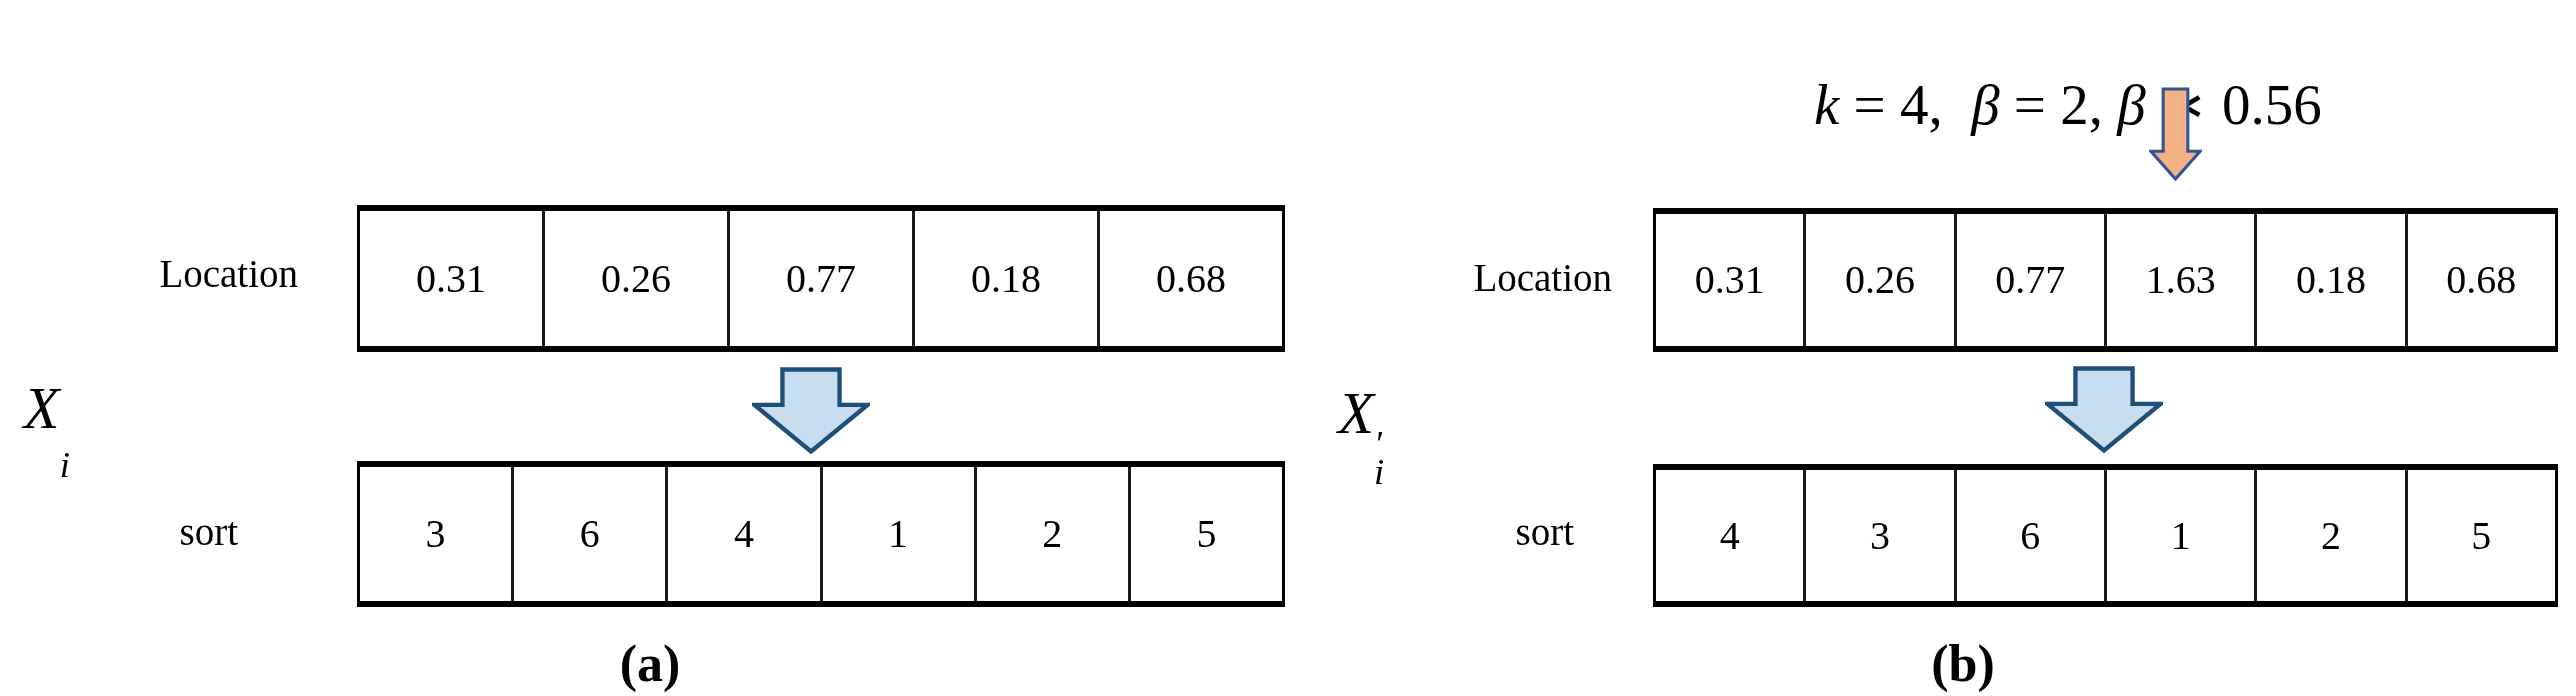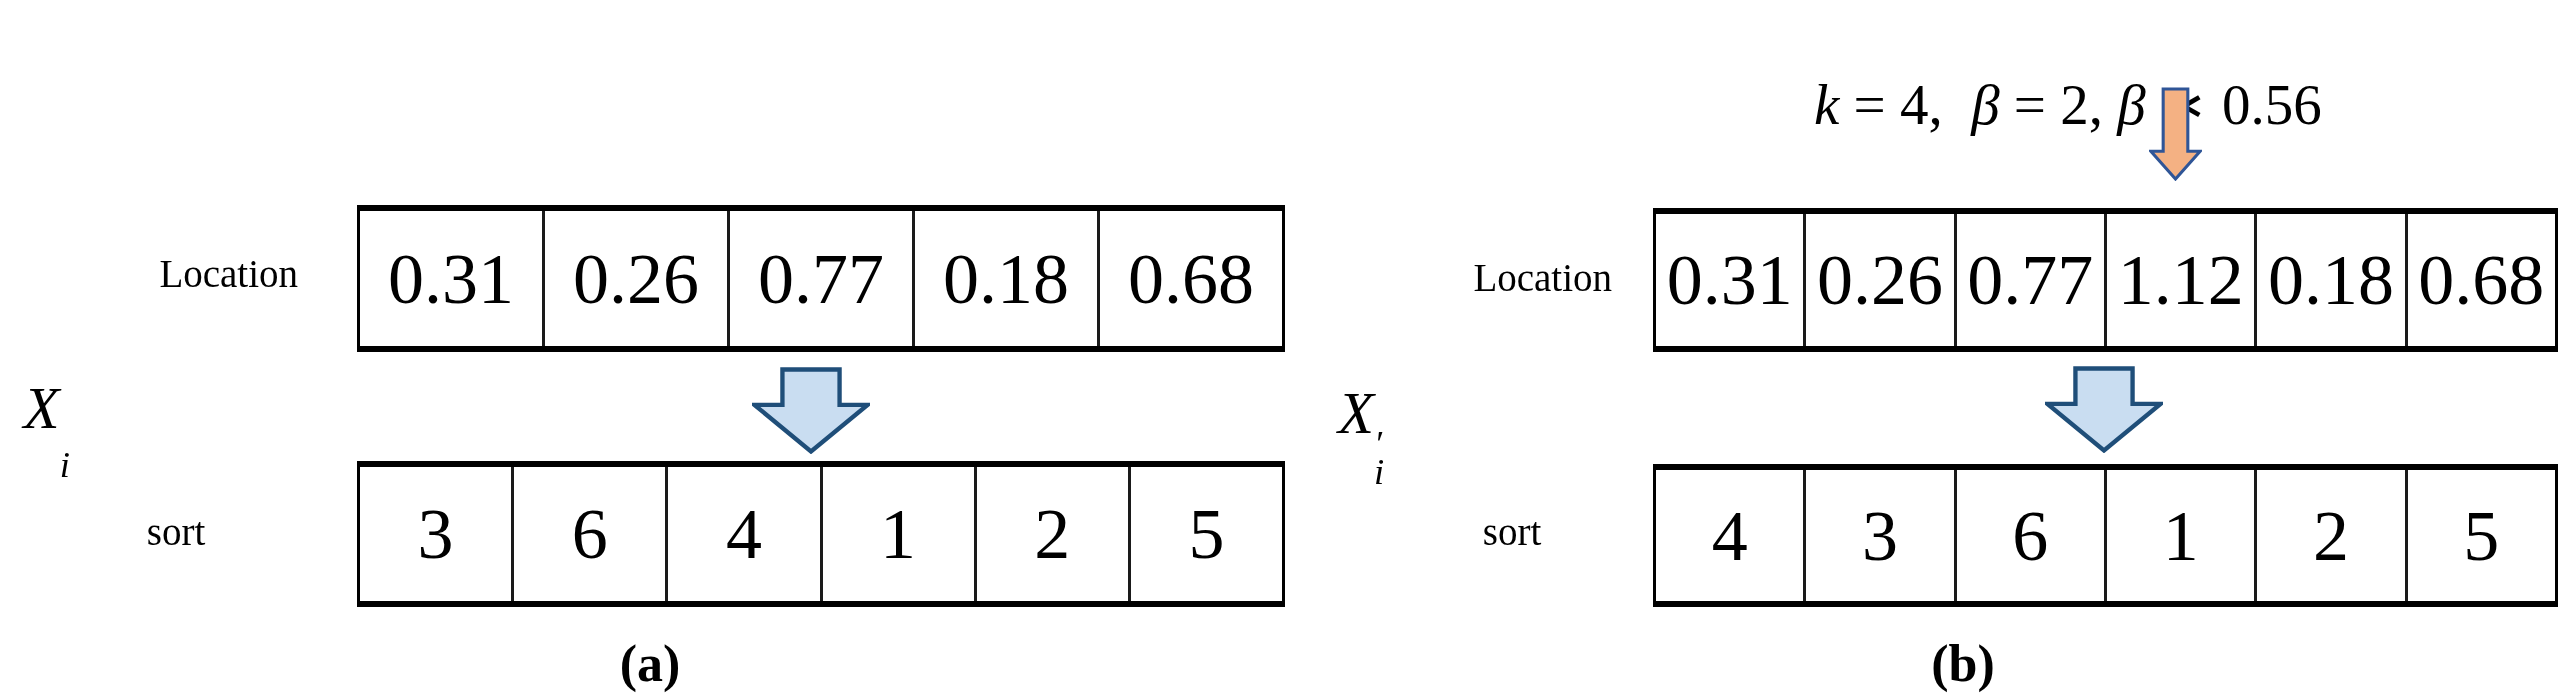--- a/index.html
+++ b/index.html
@@ -1,26 +1,26 @@
 <!DOCTYPE html>
 <html style="font-size:10px"><head>
 <meta charset="utf-8">
 <style>
   html,body{margin:0;padding:0;background:#ffffff;}
   body{width:2576px;height:696px;position:relative;overflow:hidden;
        font-family:"Liberation Serif", serif;color:#000;}
   .abs{position:absolute;}
   
   .rowlabel{font-size:39px;line-height:1;text-align:right;}
-  .rowlabel.left2{text-align:center;}
+  .rowlabel.left2{}
   
   .array{display:flex;box-sizing:border-box;background:#fff;
          border:3.1px solid #000;border-top-width:6.2px;border-bottom-width:6.2px;}
   .cell{flex:1 1 0;display:flex;align-items:center;justify-content:center;
-        border-right:3.1px solid #1a1a1a;font-size:72px;line-height:1;}
+        border-right:3.1px solid #1a1a1a;font-size:40px;line-height:1;}
   .cell:last-child{border-right:none;}
   
   .xlabel{font-size:59px;line-height:1;font-style:italic;}
   .pstack{display:inline-flex;flex-direction:column;align-items:flex-start;
           font-size:0.62em;line-height:0.78;vertical-align:-0.62em;}
   .formula{font-size:57px;line-height:1;white-space:pre;text-align:center;}
   .formula .it{font-style:italic;}
   .caption{font-size:52px;line-height:1;font-weight:bold;text-align:center;}
   svg{display:block;}
 </style>
@@ -77,21 +77,21 @@
       <path d="M23 3 L63 3 L63 104 L83 104 L43 149 L3 104 L23 104 Z" fill="#f4b183" stroke="#2f5597" stroke-width="5" stroke-linejoin="miter"></path>
     </svg>
   </div>
 
   <div class="abs rowlabel" style="left:72px;top:258px;width:236px;">Location</div>
 
   <div class="abs array" style="left:349px;top:208px;width:905px;height:144px;">
       <div class="cell">0.31</div>
       <div class="cell">0.26</div>
       <div class="cell">0.77</div>
-      <div class="cell">1.12</div>
+      <div class="cell">1.63</div>
       <div class="cell">0.18</div>
       <div class="cell">0.68</div>
     </div>
 
   <div class="abs xlabel" style="left:34px;top:384px;">
     <span>X</span><span class="pstack">
         <span>′</span>
         <span>i</span>
       </span>
   </div>

